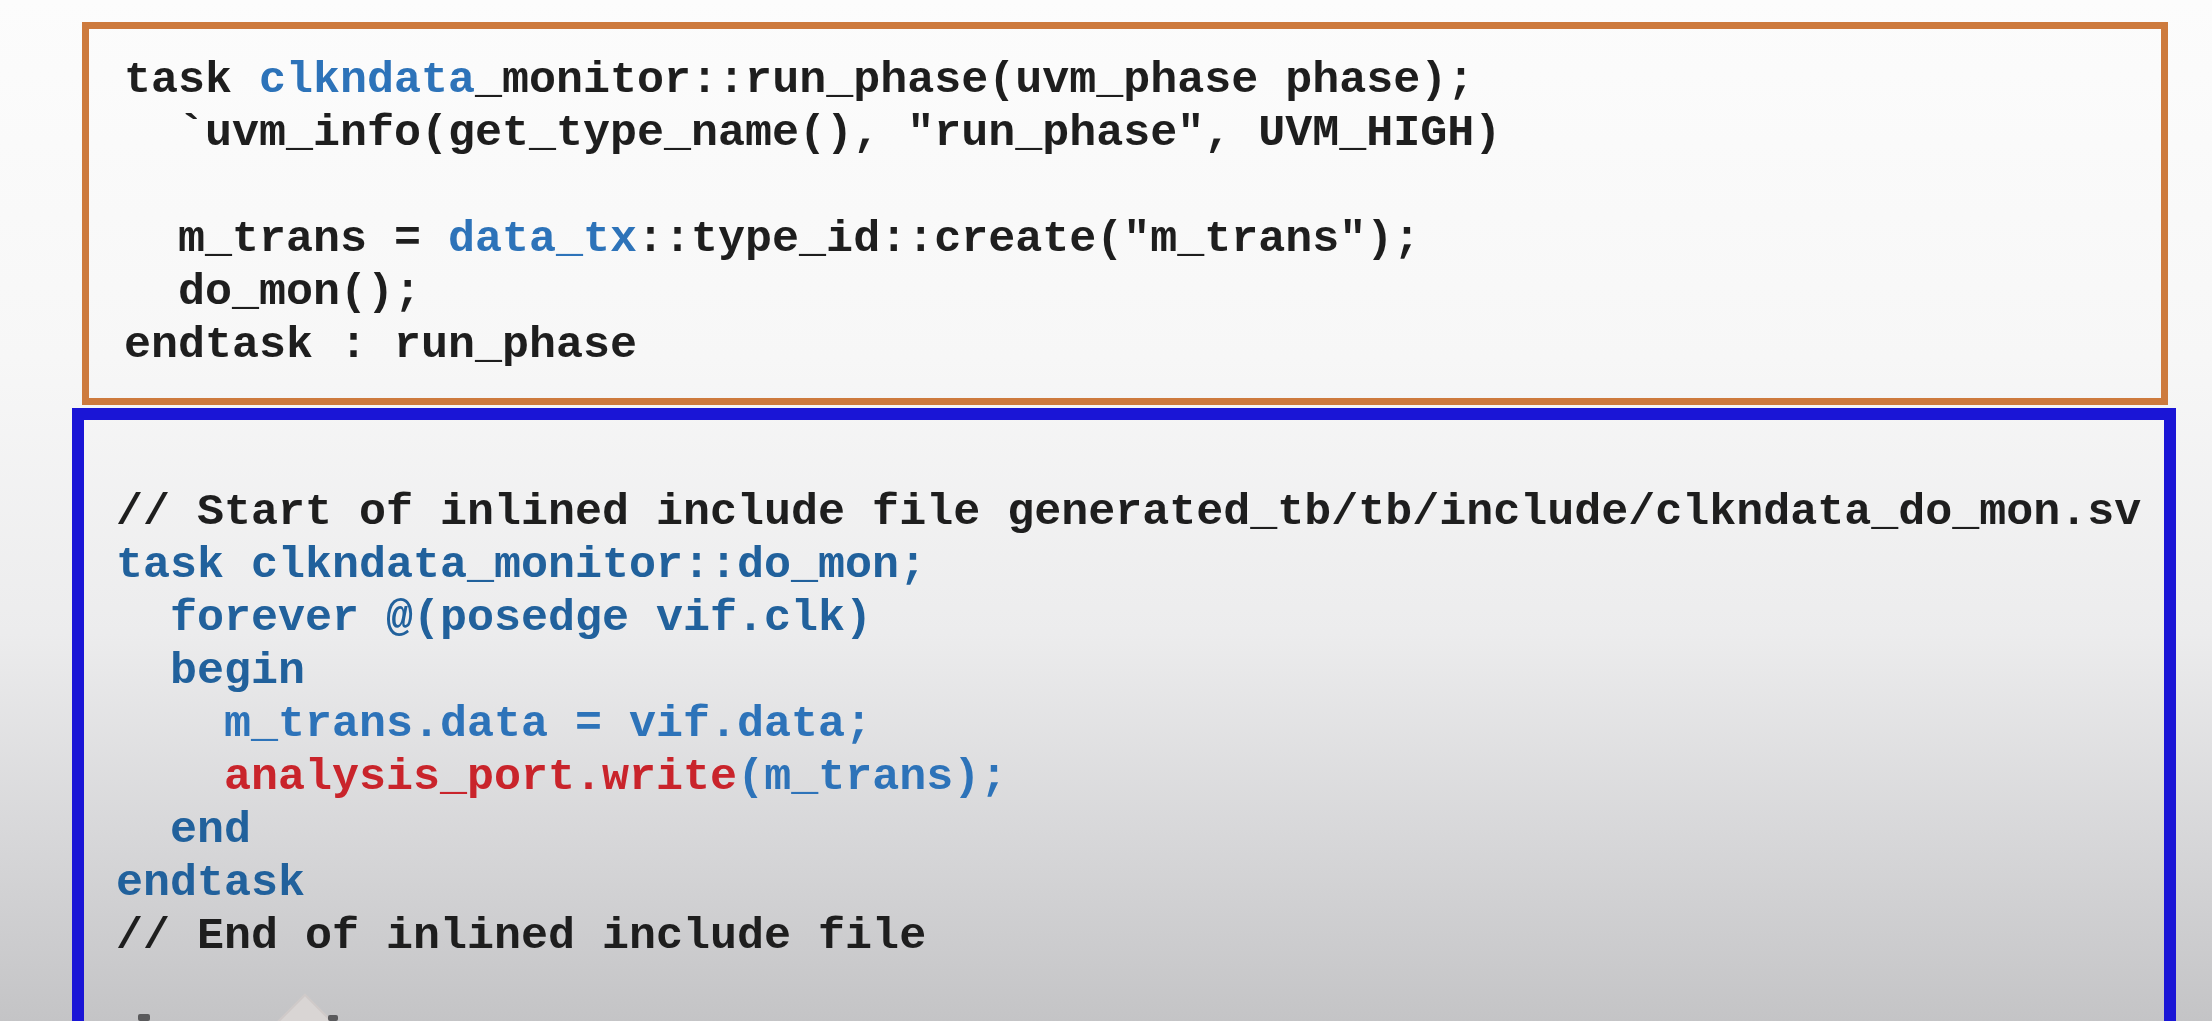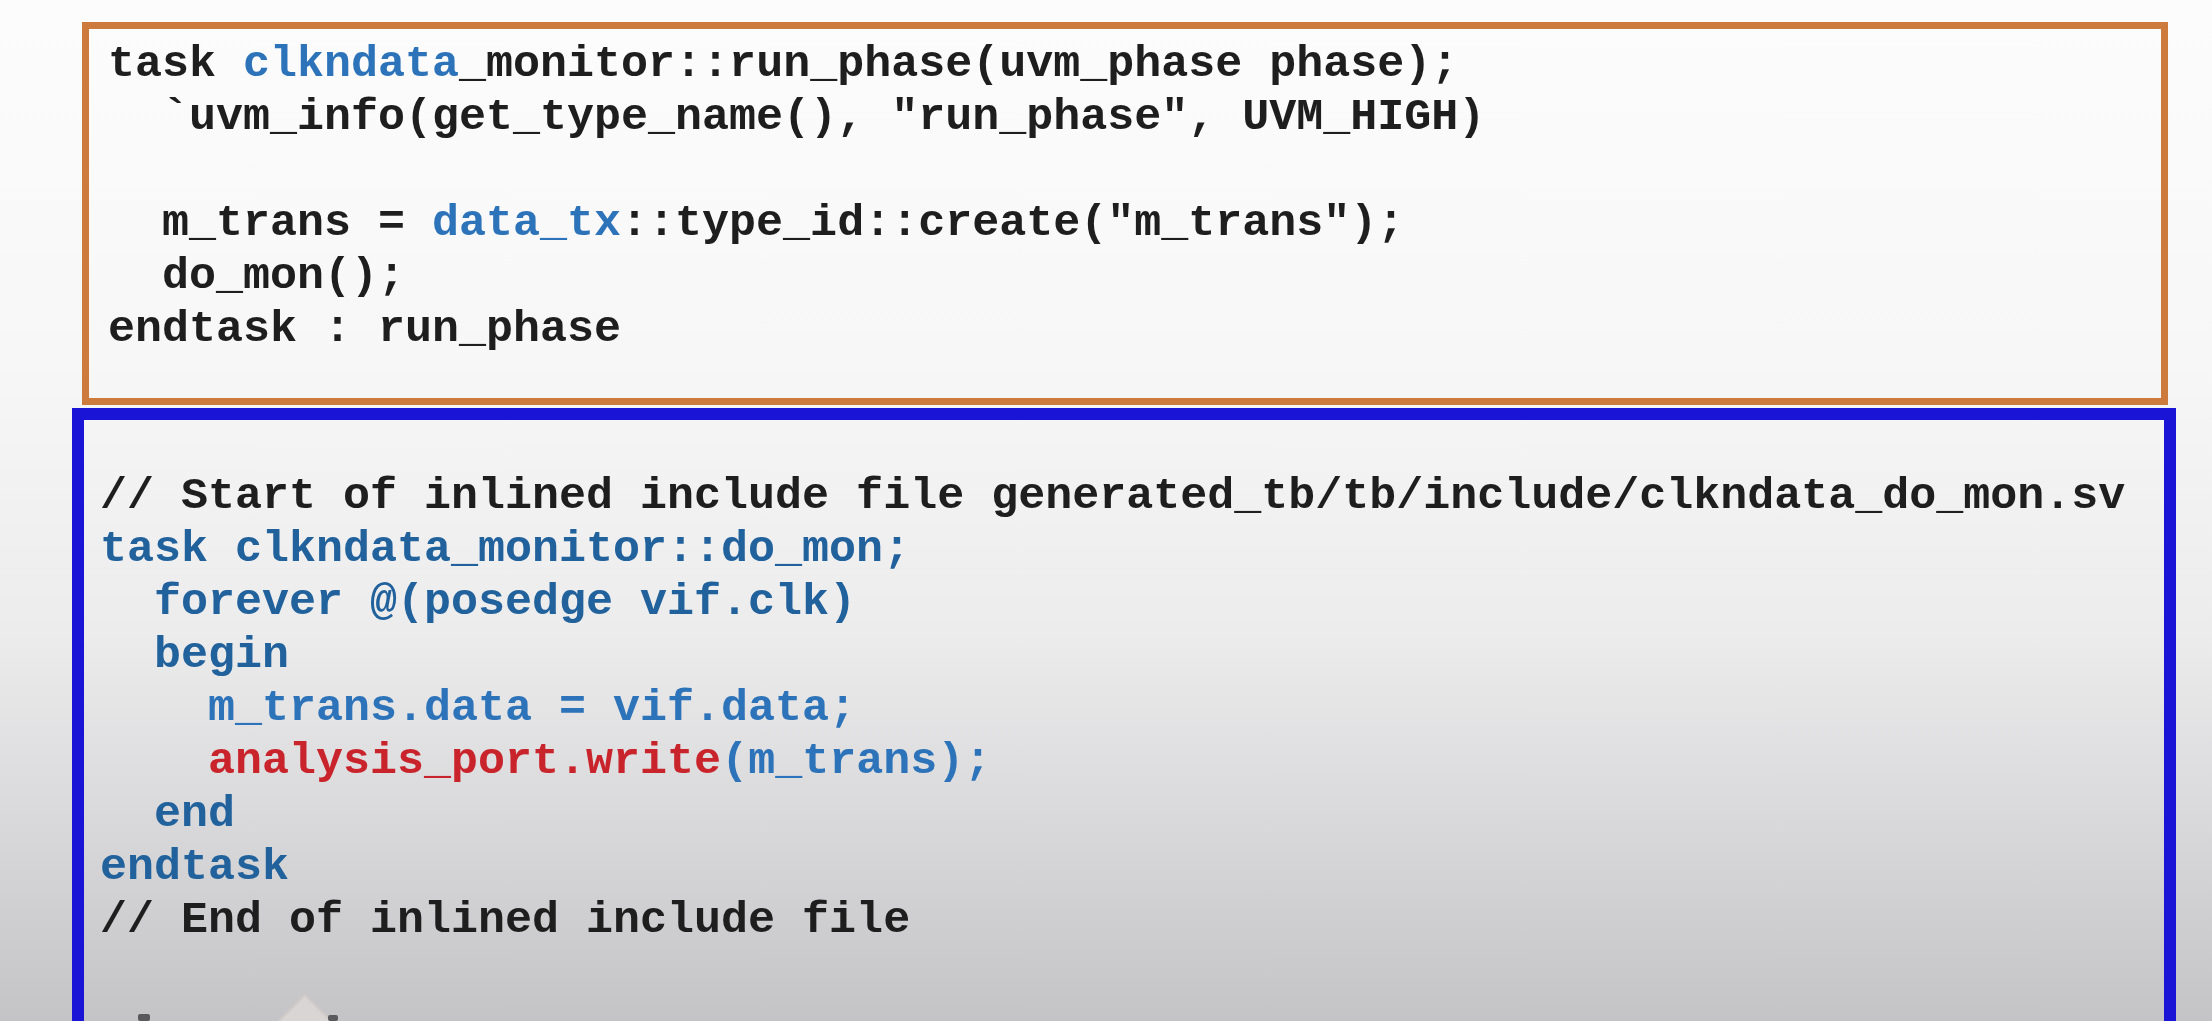--- a/index.html
+++ b/index.html
@@ -19,21 +19,21 @@
     left:82px;top:22px;width:2086px;height:383px;
     border-width:7px;
     padding:9px 0 0 19px;
   }
   #box-do-mon{
     left:72px;top:408px;width:2104px;height:634px;
     border-width:12px;
     padding:50px 0 0 16px;
   }
   pre.code{
-    margin:0;
+    margin:16px;
     font:700 45px/53px "Liberation Mono","DejaVu Sans Mono",monospace;
     white-space:pre;
     letter-spacing:0;
   }
   .code-line{height:53px;}
   
   #watermark-diamond{
     position:absolute;left:282px;top:1003px;
     width:42px;height:42px;
     background:#d9d5d4;

